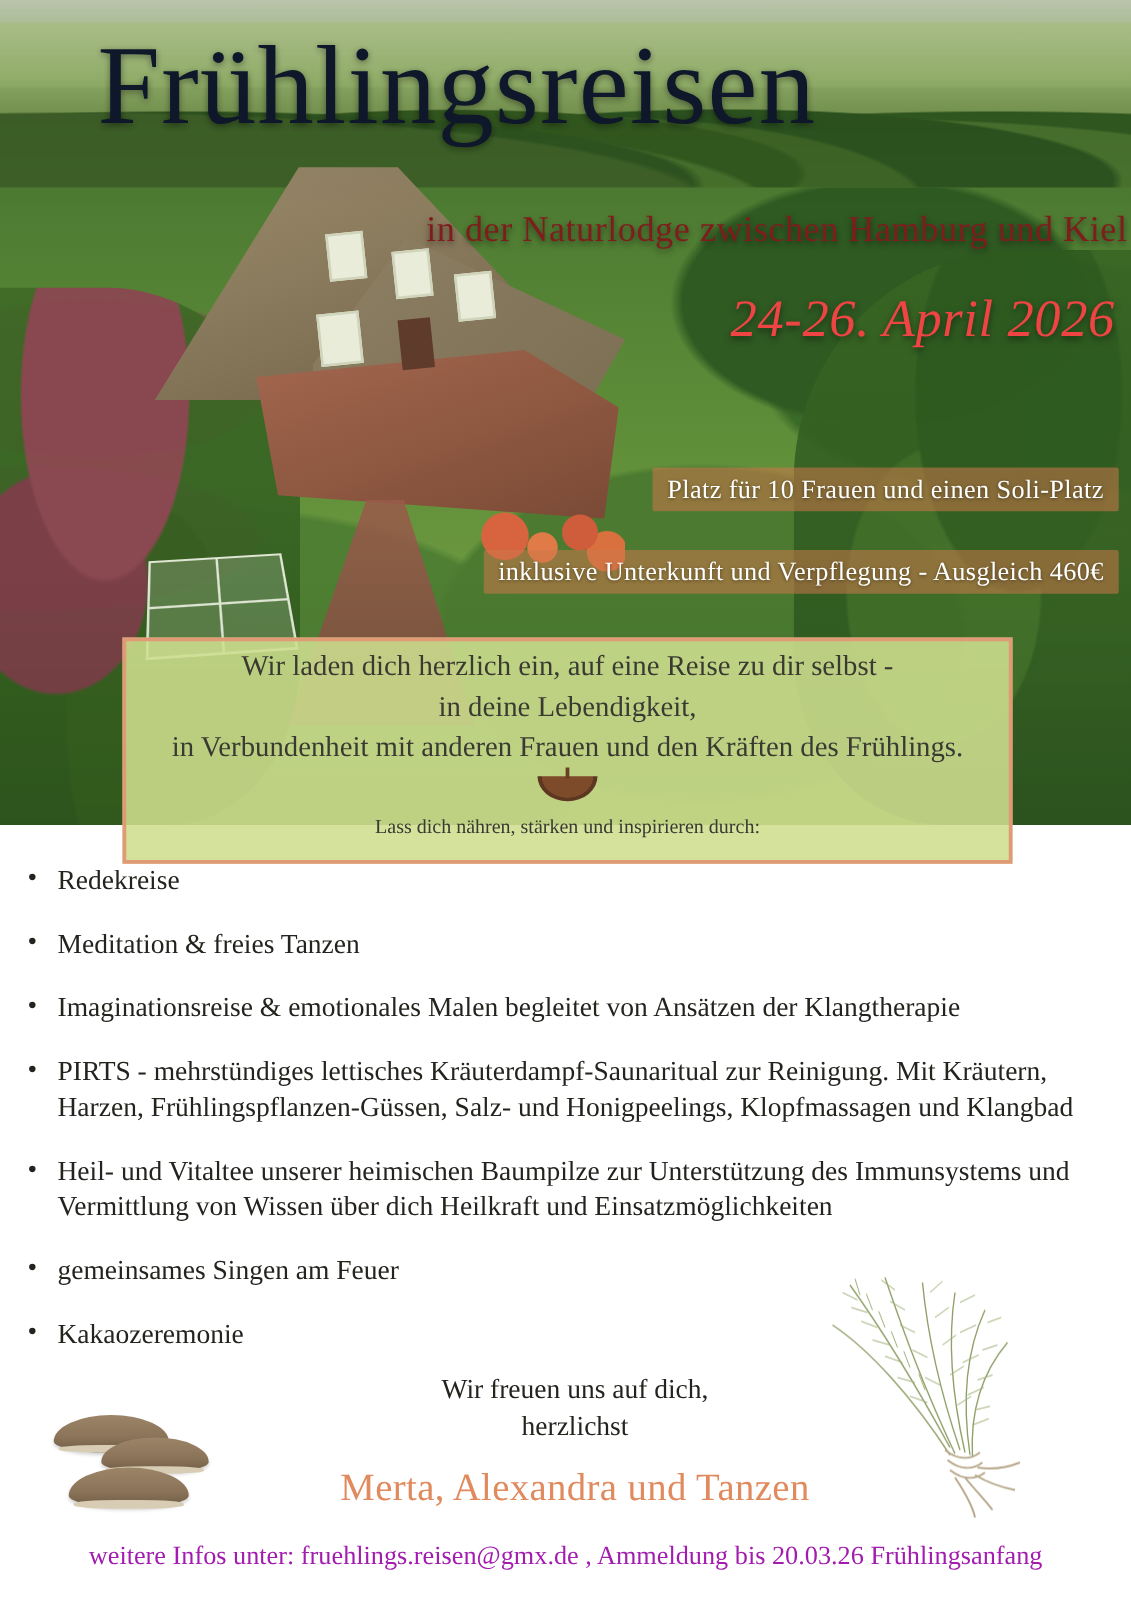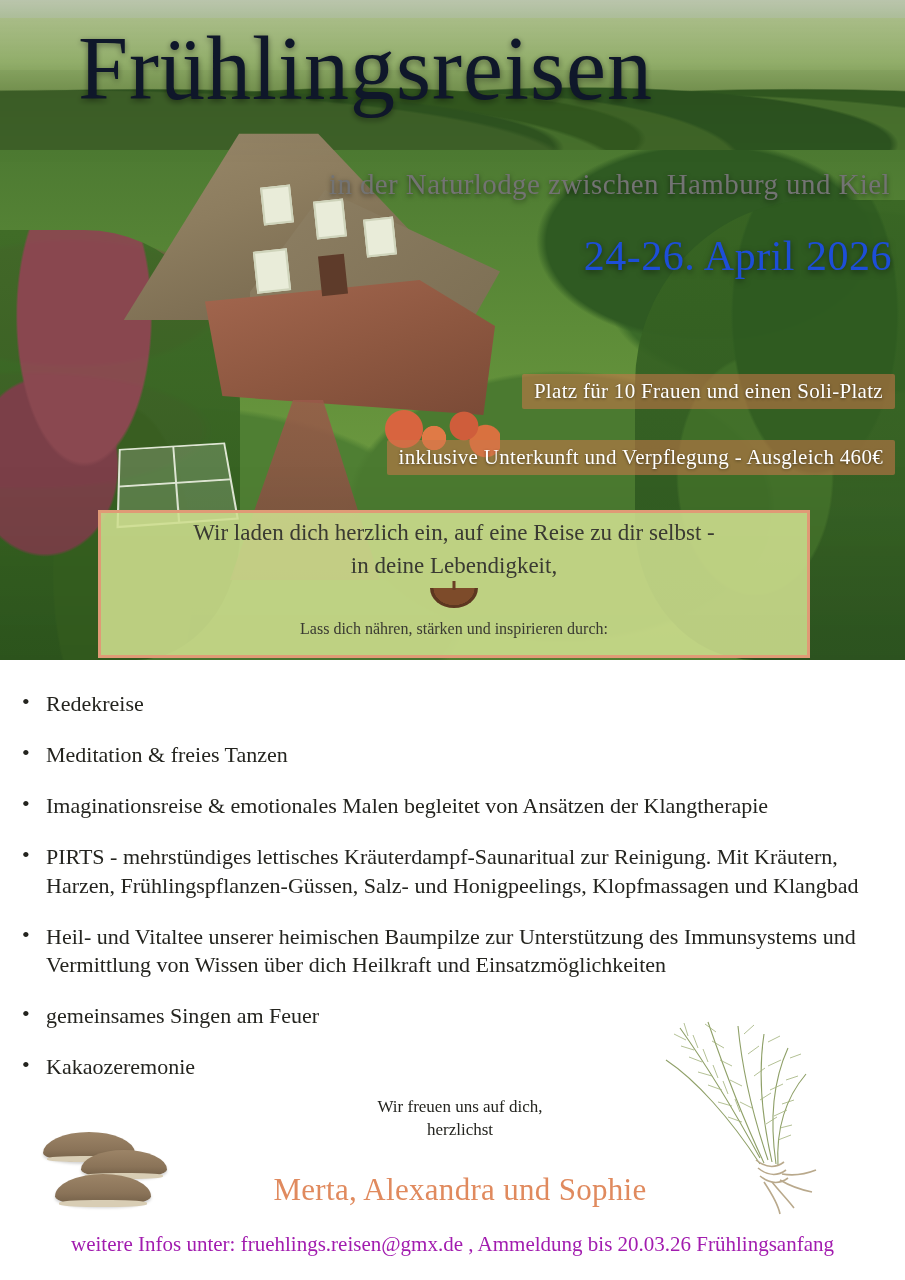--- a/index.html
+++ b/index.html
@@ -141,37 +141,38 @@
     font-family: "Liberation Serif", serif;
     font-size: 90px;
     line-height: 1.05;
     color: #0f172a;
     letter-spacing: 1px;
     text-shadow: 0 2px 6px rgba(0,0,0,.45);
     font-weight: 400;
   }
   .subtitle {
     position: absolute;
-    left: 220px; top: 168px;
+    left: 232px; top: 168px;
     width: 670px;
     text-align: right;
     font-size: 29px;
-    color: #737373;
+    color: #7f1d1d;
     text-shadow: 0 2px 5px rgba(0,0,0,.5);
     letter-spacing: .4px;
   }
   .dates {
     position: absolute;
     left: 400px; top: 232px;
     width: 492px;
     text-align: right;
     font-size: 42px;
-    color: #1d4ed8;
+    color: #ef4444;
     text-shadow: 0 2px 6px rgba(0,0,0,.5);
     letter-spacing: .5px;
+    font-style: italic;
   }
   .banner {
     position: absolute;
     right: 10px;
     padding: 5px 12px;
     color: #ffffff;
     font-size: 21px;
     letter-spacing: .3px;
     text-shadow: 0 1px 3px rgba(0,0,0,.45);
     background: rgba(205,119,74,.55);
@@ -224,21 +225,21 @@
     position: absolute; left: -18px; top: -2px;
     font-size: 22px; color: #24241f;
   }
 
   
   .closing {
     position: absolute;
     left: 250px; top: 1096px;
     width: 420px;
     text-align: center;
-    font-size: 17px;
+    font-size: 22px;
     line-height: 1.35;
     color: #24241f;
   }
   .names {
     position: absolute;
     left: 190px; top: 1172px;
     width: 540px;
     text-align: center;
     font-size: 31px;
     color: #e08a5e;
@@ -302,20 +303,21 @@
 
 <div class="title">Frühlingsreisen</div>
 <div class="subtitle">in der Naturlodge zwischen Hamburg und Kiel</div>
 <div class="dates">24-26. April 2026</div>
 <div class="banner banner-1">Platz für 10 Frauen und einen Soli-Platz</div>
 <div class="banner banner-2">inklusive Unterkunft und Verpflegung - Ausgleich 460€</div>
 
 <div class="invite">
   <div>Wir laden dich herzlich ein, auf eine Reise zu dir selbst -</div>
   <div>in deine Lebendigkeit,</div>
+  <div>in Verbundenheit mit anderen Frauen und den Kräften des Frühlings.</div>
   <div class="bowl"></div>
   <div class="lead">Lass dich nähren, stärken und inspirieren durch:</div>
 </div>
 
 <div class="list">
   <ul>
     <li>Redekreise</li>
     <li>Meditation &amp; freies Tanzen</li>
     <li>Imaginationsreise &amp; emotionales Malen begleitet von Ansätzen der Klangtherapie</li>
     <li>PIRTS - mehrstündiges lettisches Kräuterdampf-Saunaritual zur Reinigung. Mit Kräutern, Harzen, Frühlingspflanzen-Güssen, Salz- und Honigpeelings, Klopfmassagen und Klangbad</li>
@@ -362,14 +364,14 @@
       <path d="M120,162 C130,168 142,172 152,174"></path>
       <path d="M122,156 C134,158 146,156 156,152"></path>
     </g>
   </svg>
 </div>
 
 <div class="closing">
   <div>Wir freuen uns auf dich,</div>
   <div>herzlichst</div>
 </div>
-<div class="names">Merta, Alexandra und Sophie</div>
+<div class="names">Merta, Alexandra und Tanzen</div>
 <div class="footer">weitere Infos unter: fruehlings.reisen@gmx.de , Ammeldung bis 20.03.26 Frühlingsanfang</div>
 
 </body></html>

